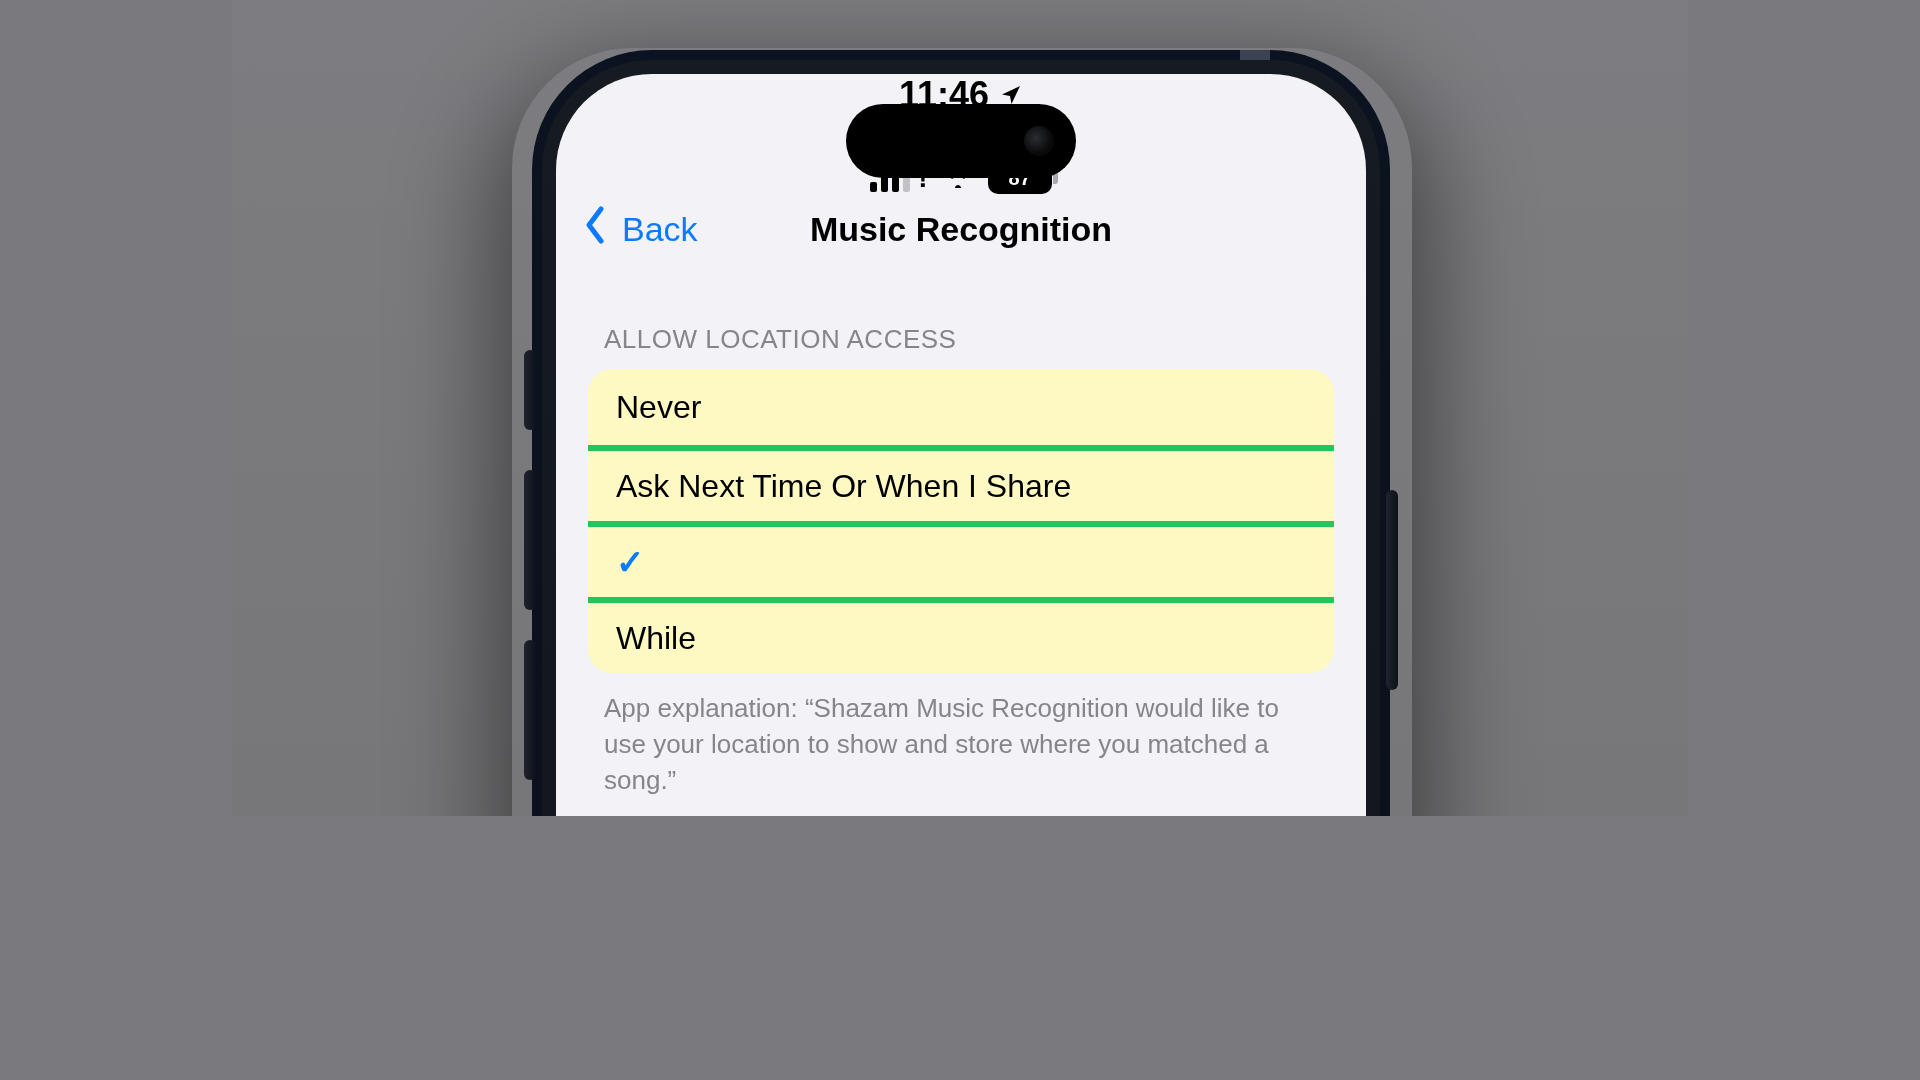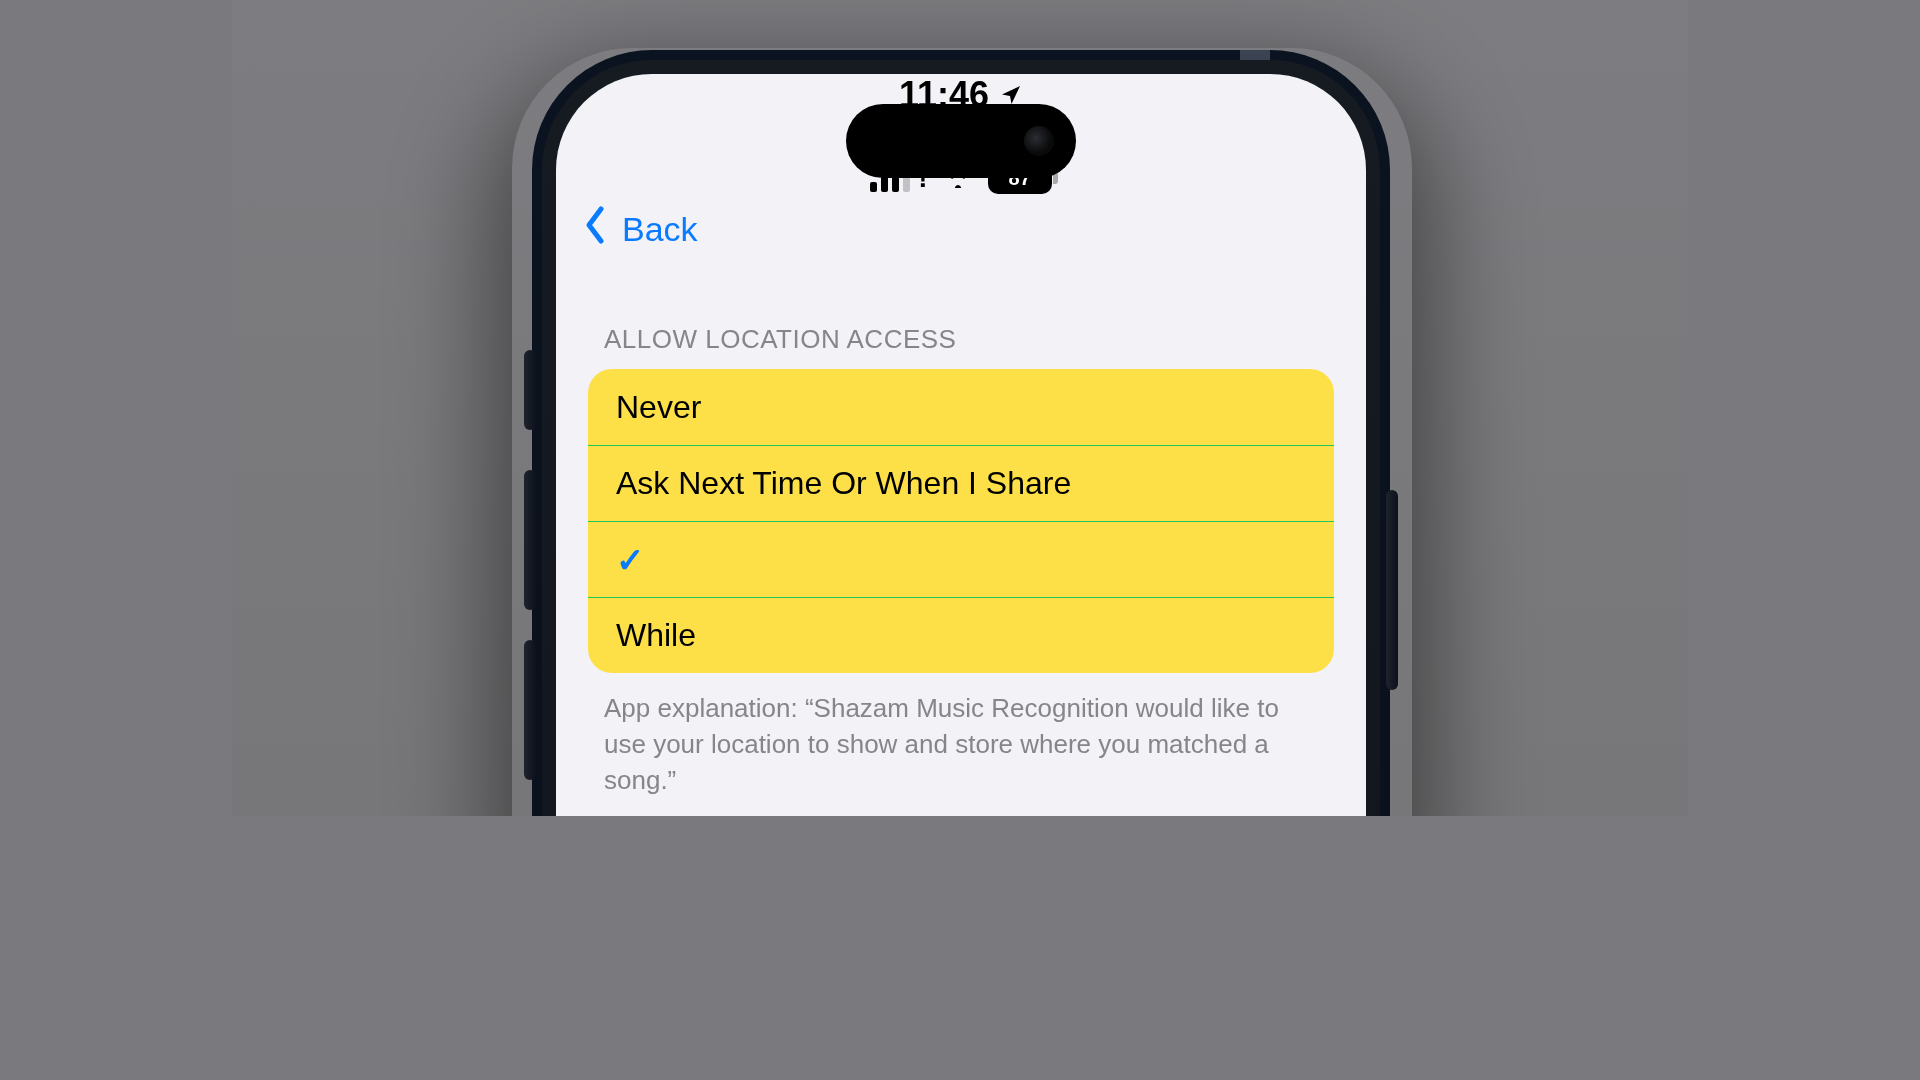--- a/index.html
+++ b/index.html
@@ -149,33 +149,33 @@
     left: 0; right: 0;
     padding: 0 32px;
   }
   .section-header {
     font-size: 26px;
     color: #86868a;
     letter-spacing: 0.5px;
     padding: 40px 16px 14px;
   }
   .list {
-    background: #fde047;
+    background: #fef9c3;
     border-radius: 24px;
     overflow: hidden;
   }
   .row {
     display: flex;
     align-items: center;
     justify-content: space-between;
     padding: 0 28px;
     height: 76px;
     font-size: 32px;
     color: #000;
-    border-top: 1px solid #22c55e;
+    border-top: 6px solid #22c55e;
     cursor: pointer;
   }
   .row:first-child { border-top: none; }
   .check { color: #0a7aff; font-size: 34px; font-weight: 600; }
   .section-footer {
     font-size: 26px;
     line-height: 1.38;
     color: #86868a;
     padding: 18px 16px 0;
   }
@@ -241,20 +241,21 @@
 
         <div class="nav-bar">
           <div class="nav-back">
             <span>
               <svg viewBox="0 0 24 40" fill="none" stroke="#0a7aff" stroke-width="5" stroke-linecap="round" stroke-linejoin="round">
                   <polyline points="18,4 6,20 18,36"></polyline>
                 </svg>
             </span>
             <span>Back</span>
           </div>
+          <div class="nav-title">Music Recognition</div>
         </div>
 
         <div class="content">
           <div class="section-header">ALLOW LOCATION ACCESS</div>
           <div class="list">
             <div class="row">
               <span>Never</span>
             </div>
             <div class="row">
               <span>Ask Next Time Or When I Share</span>

